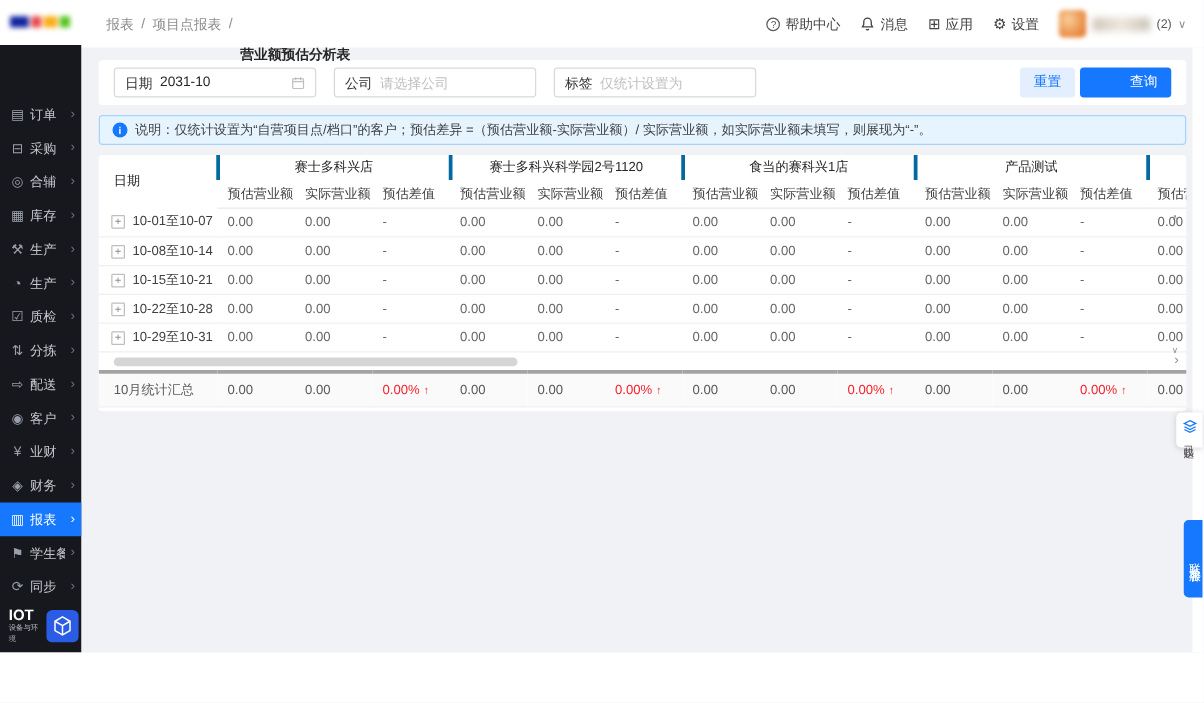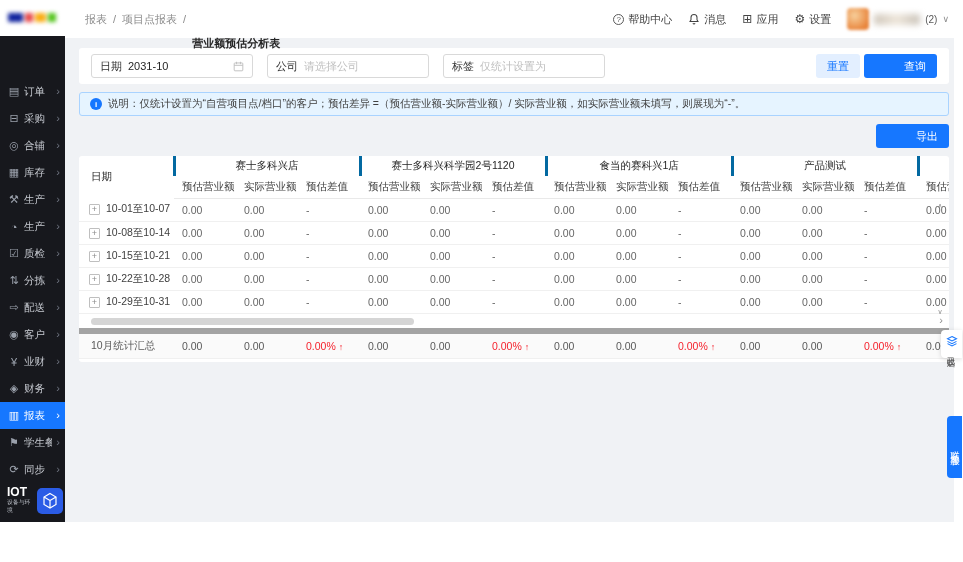--- a/index.html
+++ b/index.html
@@ -84,21 +84,21 @@
   .th-date{color:#262626;padding-left:12px !important;}
   tbody td{height:23px;border-bottom:1px solid #f0f0f0;color:#666;}
   .td-date{color:#404040;padding-left:10px !important;}
   .expand{display:inline-block;width:11px;height:11px;line-height:9px;border:1px solid #bfbfbf;border-radius:1px;
     font-size:9px;text-align:center;color:#8c8c8c;margin-right:6px;background:#fff;box-sizing:border-box;cursor:pointer;}
   .vscroll{position:absolute;right:3px;top:46px;height:114px;width:12px;display:flex;flex-direction:column;
     justify-content:space-between;align-items:center;color:#8f8f8f;font-size:7px;z-index:3;cursor:pointer;}
   .hscroll{height:11px;margin:2px 10px 1px;position:relative;}
   .hthumb{position:absolute;left:2px;top:2px;height:7px;width:38%;background:#d5d5d5;border-radius:4px;cursor:pointer;}
   .harrow{position:absolute;right:-4px;top:-2px;font-size:11px;color:#8f8f8f;cursor:pointer;}
-  .sum-table td{height:28px;background:#fafafa;border-top:6px solid #a3a3a3;color:#595959;}
+  .sum-table td{height:28px;background:#fafafa;border-top:3px solid #a3a3a3;color:#595959;}
   .td-sum-label{color:#404040;padding-left:12px !important;}
   .red{color:#f5222d !important;}
   .up{font-size:9px;color:#f5222d;}
 
   
   .scroll-strip{position:absolute;right:0;top:38px;bottom:0;width:9px;background:#fff;z-index:1;}
   .collapse-tab{position:absolute;right:1px;top:330px;width:21px;background:#fff;border-radius:4px 0 0 4px;
     box-shadow:0 1px 5px rgba(0,0,0,.15);display:flex;flex-direction:column;align-items:center;gap:3px;
     padding:5px 0;z-index:6;cursor:pointer;}
   .ct-text{writing-mode:vertical-rl;font-size:8.5px;color:#595959;letter-spacing:1px;}
@@ -275,23 +275,20 @@
         <button class="btn btn-light">重置</button>
         <button class="btn btn-primary">查询</button>
       </div>
     </div>
 
     <div class="alert">
       <span class="alert-icon">i</span>
       <span>说明：仅统计设置为“自营项目点/档口”的客户；预估差异 =（预估营业额-实际营业额）/ 实际营业额，如实际营业额未填写，则展现为“-”。</span>
     </div>
 
-    <div class="export-row">
-      <button class="btn btn-primary">导出</button>
-    </div>
 
     <div class="table-card">
       <table class="grid">
           <colgroup>
             <col style="width:95px">
             <col style="width:62px">
             <col style="width:62px">
             <col style="width:62px">
             <col style="width:62px">
             <col style="width:62px">

